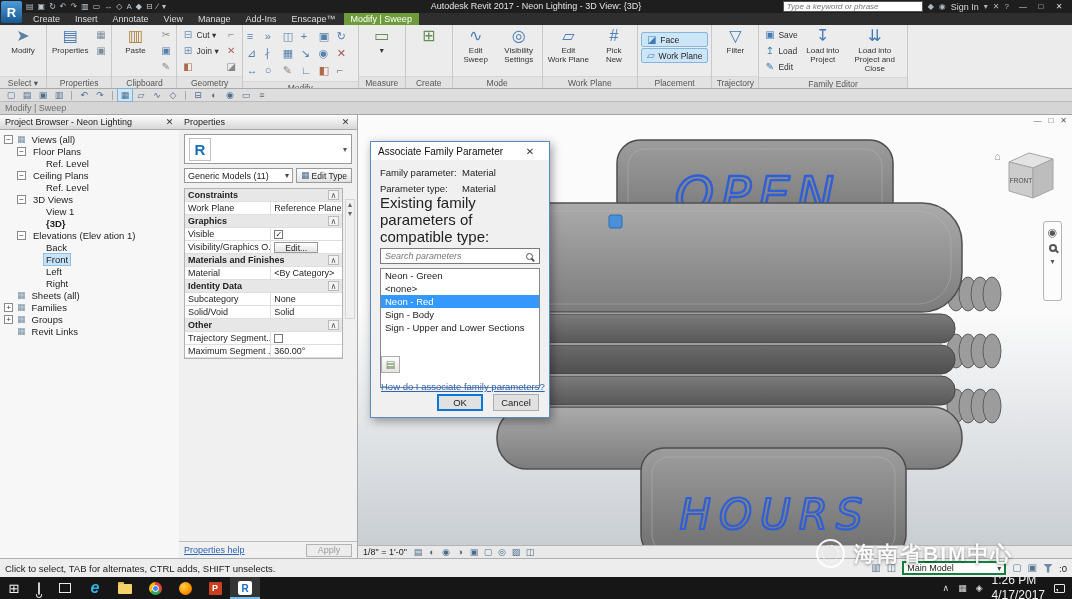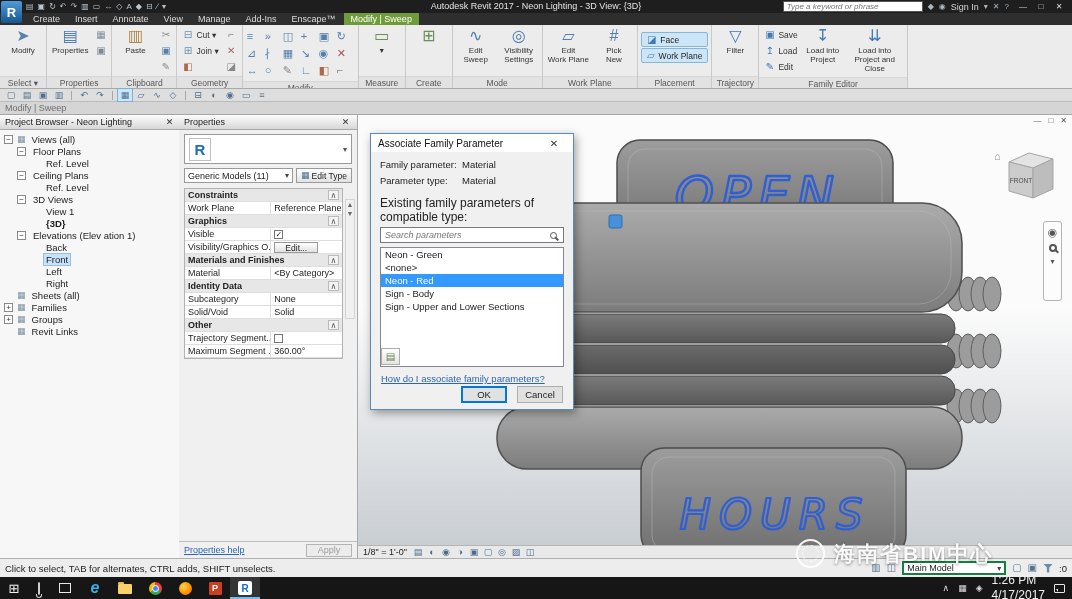--- a/index.html
+++ b/index.html
@@ -110,42 +110,42 @@
 .chrome::after{content:"";position:absolute;inset:3px;background:#4285f4;border:1.5px solid #fff;border-radius:50%}
 .firefox{width:13px;height:13px;border-radius:50%;background:radial-gradient(circle at 35% 35%,#ffd24a,#ff9500 55%,#e66000)}
 .ppt{width:13px;height:13px;background:#c8401f;color:#fff;font-size:9px;font-weight:bold;display:flex;align-items:center;justify-content:center;border-radius:1px}
 .revit-tile{width:14px;height:14px;background:#fff;border-radius:2px;color:#1a6fba;font-weight:bold;font-size:10px;display:flex;align-items:center;justify-content:center}
 .tray{margin-left:auto;display:flex;align-items:center;gap:9px;padding-right:7px}
 .tray .icn{font-size:9px;color:#dcdcdc}
 .clock{text-align:left;font-size:12px;line-height:1.25;color:#f0f0f0}
 .bubble{width:11px;height:9px;border:1px solid #e8e8e8;border-radius:1px;position:relative}
 .bubble::after{content:"";position:absolute;left:1px;bottom:-3px;border:3px solid transparent;border-top-color:#e8e8e8;border-left-width:2px;border-right-width:0}
 
-#dialog{position:absolute;left:370px;top:133px;width:204px;height:277px;background:#f0f0f0;border:1px solid #5a8bbf;box-shadow:2px 3px 9px rgba(0,0,0,.38);z-index:25}
+#dialog{position:absolute;left:370px;top:141px;width:180px;height:277px;background:#f0f0f0;border:1px solid #5a8bbf;box-shadow:2px 3px 9px rgba(0,0,0,.38);z-index:25}
 .dlg-title{height:18px;display:flex;align-items:center;padding:0 7px;font-size:10px;background:#fff;color:#111}
 .dlg-close{margin-left:auto;width:24px;height:18px;display:flex;align-items:center;justify-content:center;font-size:10px;color:#333}
 .dlg-body{padding:2px 9px 0;position:relative}
 .dlg-row{display:flex;font-size:9.5px;margin-top:5px}
 .dlg-row .k{width:82px}
-.dlg-caption{font-size:12px;margin-top:10px}
+.dlg-caption{font-size:15px;margin-top:0}
 .dlg-search{margin-top:3px;height:16px;border:1px solid #7a7a7a;background:#fff;display:flex;align-items:center;padding:0 4px;gap:3px}
 .dlg-search input{flex:1;border:none;outline:none;font-size:9px;font-style:italic;font-family:inherit;color:#555;min-width:0}
 .smag{width:7px;height:7px;border:1.5px solid #555;border-radius:50%;position:relative;flex:0 0 auto;margin-right:2px}
 .smag::after{content:"";position:absolute;width:4px;height:1.5px;background:#555;transform:rotate(45deg);right:-3px;bottom:-2px}
 .dlg-list{margin-top:4px;height:120px;border:1px solid #828790;background:#fff;overflow:hidden;font-size:9.5px}
 .dlg-item{height:13px;line-height:13px;padding:0 4px;white-space:nowrap}
 .dlg-item.sel{background:#3399ff;color:#fff}
 .newparam-btn{position:absolute;left:10px;bottom:44px;width:19px;height:17px;border:1px solid #acacac;background:linear-gradient(#fefefe,#e4e4e4);display:flex;align-items:center;justify-content:center}
 .newparam-btn .icn{font-size:10px;color:#5d7e46}
 .dlg-link{position:absolute;left:10px;bottom:25px;color:#2e64b5;text-decoration:underline;font-size:9.5px;white-space:nowrap}
 .dlg-buttons{position:absolute;right:10px;bottom:6px;display:flex;gap:10px}
 .dlg-btn{width:46px;height:17px;border:1px solid #adadad;background:#e1e1e1;font-size:9.5px;display:flex;align-items:center;justify-content:center}
 .dlg-btn.primary{border-color:#0078d7;box-shadow:inset 0 0 0 1px #0078d7}
 
-#watermark{position:absolute;left:796px;top:539px;display:flex;align-items:center;gap:9px;z-index:28;color:rgba(255,255,255,.94);text-shadow:0 1px 3px rgba(0,0,0,.45);pointer-events:none}
+#watermark{position:absolute;left:816px;top:539px;display:flex;align-items:center;gap:9px;z-index:28;color:rgba(255,255,255,.94);text-shadow:0 1px 3px rgba(0,0,0,.45);pointer-events:none}
 .wm-logo{width:29px;height:29px;border:2px solid rgba(255,255,255,.92);border-radius:50%;position:relative}
 .wm-logo::before{content:"";position:absolute;inset:4px;border:1px dashed rgba(255,255,255,.85);border-radius:50%}
 .wm-text{font-size:21px;font-weight:bold;letter-spacing:2px;white-space:nowrap}
 </style>
 </head>
 <body>
 
 <div id="app">
 
   <div id="appbtn">R</div>

